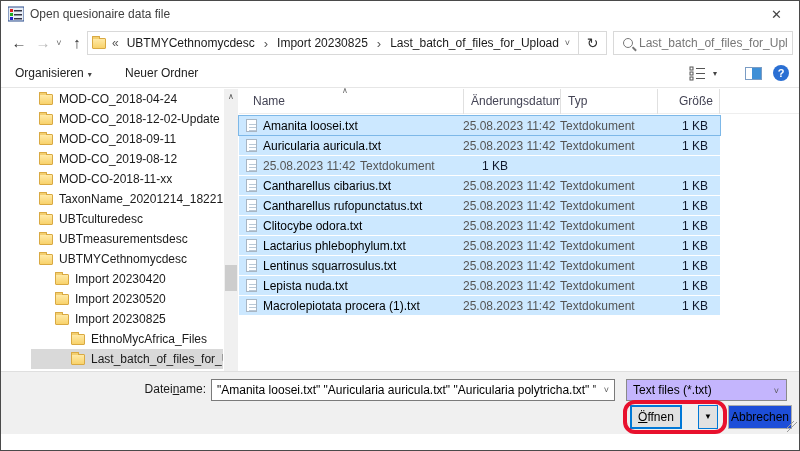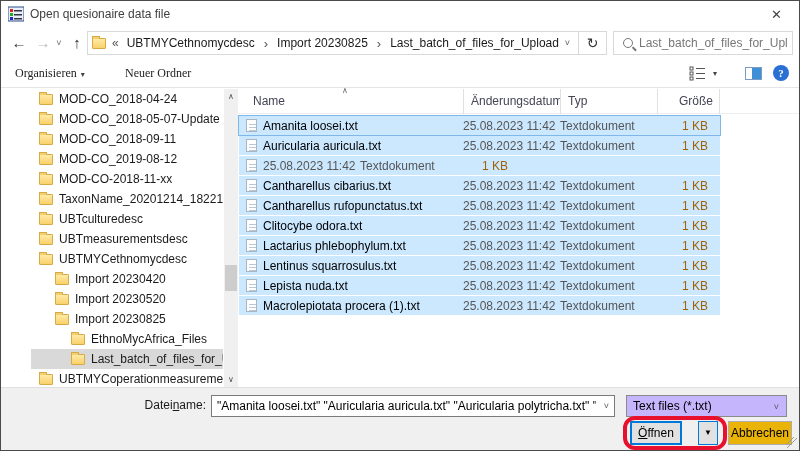--- a/index.html
+++ b/index.html
@@ -27,21 +27,21 @@
   .crumb-sep { color:#555; padding:0 7px; font-size:13px; }
   .addr-chevron { position:absolute; right:8px; color:#555; font-size:9px; }
   .refresh-btn { position:absolute; left:578px; top:4px; width:28px; height:24px; border:1px solid #d9d9d9; border-left:none; background:#fff; display:flex; align-items:center; justify-content:center; color:#333; font-size:14px; }
   .searchbox { position:absolute; left:612px; top:4px; width:180px; height:24px; border:1px solid #d9d9d9; background:#fff; display:flex; align-items:center; }
   .search-glyph { width:10px; height:10px; border:1.5px solid #777; border-radius:50%; margin:0 6px 0 9px; position:relative; flex:none; }
   .search-glyph::after { content:""; position:absolute; width:5px; height:1.5px; background:#777; transform:rotate(45deg); left:8px; top:9px; }
   .searchbox input { border:none; outline:none; flex:1; font:12px "Liberation Sans",sans-serif; color:#333; min-width:0; padding-right:4px; }
   .searchbox input::placeholder { color:#777; }
 
   
-  .toolbar { position:absolute; left:0; top:58px; right:0; height:29px; background:#fff; border-bottom:1px solid #e6e6e6;font-family:Liberation Serif, serif; }
+  .toolbar { position:absolute; left:0; top:58px; right:0; height:29px; background:#fff; border-bottom:1px solid #e6e6e6; }
   .tb-item { position:absolute; top:0; height:28px; line-height:28px; color:#222; padding:0 6px; }
   .tb-organize { left:8px; }
   .tb-caret { font-size:8px; color:#444; margin-left:4px; }
   .tb-newfolder { left:118px; }
   .icon-viewlist { position:absolute; left:688px; top:7px; }
   .icon-viewcaret { position:absolute; left:712px; top:10px; font-size:8px; color:#444; }
   .icon-panes { position:absolute; left:744px; top:8px; width:17px; height:13px; border:1px solid #7a9cc4; background:#fff; }
   .icon-panes::after { content:""; position:absolute; right:0; top:0; bottom:0; width:9px; background:#3f8fd6; }
   .icon-help { position:absolute; left:772px; top:6px; width:16px; height:16px; border-radius:50%; background:#2a6fd3; color:#fff; font-size:11px; font-weight:bold; text-align:center; line-height:16px; }
 
@@ -73,34 +73,34 @@
   .hc-size { width:62px; text-align:right; padding-right:6px; }
   .sort-arrow { position:absolute; left:103px; top:-3px; font-size:8px; color:#666; }
   .rows { padding-top:2px; }
   .file-row { display:flex; align-items:center; height:19px; margin:0 0 1px 0; width:481px; padding-left:7px; background:#cce8ff; white-space:nowrap; }
   .file-row.focused { outline:1px solid #7db8e8; }
   .file-icon { flex:none; width:11px; height:13px; background:#fff; border:1px solid #a8b6c4; margin-right:6px;
     background-image:repeating-linear-gradient(#fff 0 2px, #b9c8d6 2px 3px); background-size:7px 10px; background-position:2px 2px; background-repeat:no-repeat; }
   .fc-name { width:200px; overflow:hidden; color:#000; }
   .fc-date { width:97px; color:#555; }
   .fc-type { width:97px; color:#555; }
-  .fc-size { width:55px; text-align:right; padding-right:4px; color:#a16207; }
-
-  
-  .footer { position:absolute; left:0; bottom:0; right:0; height:63px; background:#f0f0f0; border-top:1px solid #dfdfdf; }
+  .fc-size { width:55px; text-align:right; padding-right:4px; color:#0f172a; }
+
+  
+  .footer { position:absolute; left:0; bottom:16px; right:0; height:63px; background:#f0f0f0; border-top:1px solid #dfdfdf; }
   .filename-label { position:absolute; left:0; top:10px; width:205px; text-align:right; color:#1a1a1a; }
   .filename-label u, .btn-open u { text-decoration:underline; }
   .filename-wrap { position:absolute; left:210px; top:7px; width:404px; height:22px; }
   .filename-wrap input { width:100%; height:100%; border:1px solid #7a7a7a; font:12px "Liberation Sans",sans-serif; padding:0 18px 0 5px; color:#000; background:#fff; }
   .fn-chevron { position:absolute; right:6px; top:6px; font-size:9px; color:#555; }
   .filetype-combo { position:absolute; left:625px; top:7px; width:161px; height:22px; background:#c4b5fd; border:1px solid #8a8a8a; line-height:20px; padding-left:6px; color:#000; }
   .ft-chevron { position:absolute; right:7px; top:1px; font-size:9px; color:#555; }
   .btn-open { position:absolute; left:629px; top:33px; width:52px; height:24px; background:#e1e1e1; border:2px solid #0078d7; text-align:center; line-height:20px; color:#000; }
   .btn-open-arrow { position:absolute; left:697px; top:33px; width:20px; height:24px; background:#e1e1e1; border:1px solid #0078d7; text-align:center; line-height:22px; font-size:8px; color:#000; }
-  .btn-cancel { position:absolute; left:727px; top:33px; width:64px; height:24px; background:#eab308; border:1px solid #adadad; text-align:center; line-height:22px; color:#000; }
+  .btn-cancel { position:absolute; left:727px; top:33px; width:64px; height:24px; background:#1d4ed8; border:1px solid #adadad; text-align:center; line-height:22px; color:#000; }
   .annotation-ring { position:absolute; left:622px; top:28px; width:104px; height:34px; border:4px solid #e8112d; border-radius:12px; pointer-events:none; }
   .resize-grip { position:absolute; right:2px; bottom:2px; width:11px; height:11px; background:
     linear-gradient(135deg, transparent 0 5px, #9a9a9a 5px 6px, transparent 6px 8px, #9a9a9a 8px 9px, transparent 9px); }
 </style>
 </head>
 <body>
 
 <div class="dialog">
 
   <div class="titlebar">
@@ -161,21 +161,21 @@
 
   <div class="content">
 
     <div class="tree">
       <div class="tree-item lvl1">
           <span class="folder-icon"></span>
           <span>MOD-CO_2018-04-24</span>
         </div>
         <div class="tree-item lvl1">
           <span class="folder-icon"></span>
-          <span>MOD-CO_2018-05-07-Update</span>
+          <span>MOD-CO_2018-12-02-Update</span>
         </div>
         <div class="tree-item lvl1">
           <span class="folder-icon"></span>
           <span>MOD-CO_2018-09-11</span>
         </div>
         <div class="tree-item lvl1">
           <span class="folder-icon"></span>
           <span>MOD-CO_2019-08-12</span>
         </div>
         <div class="tree-item lvl1">

